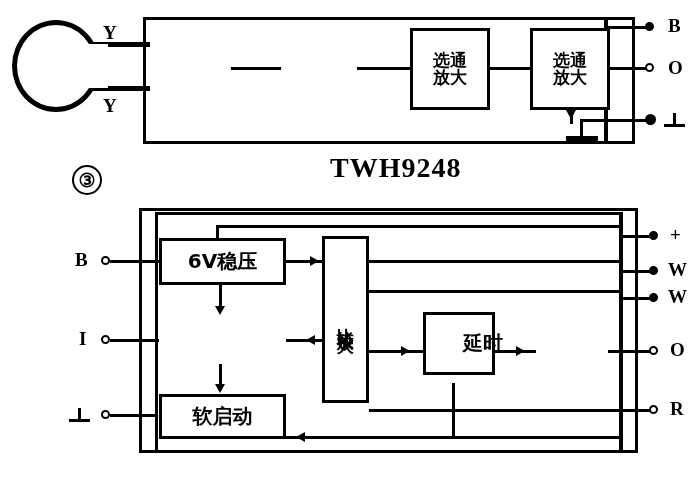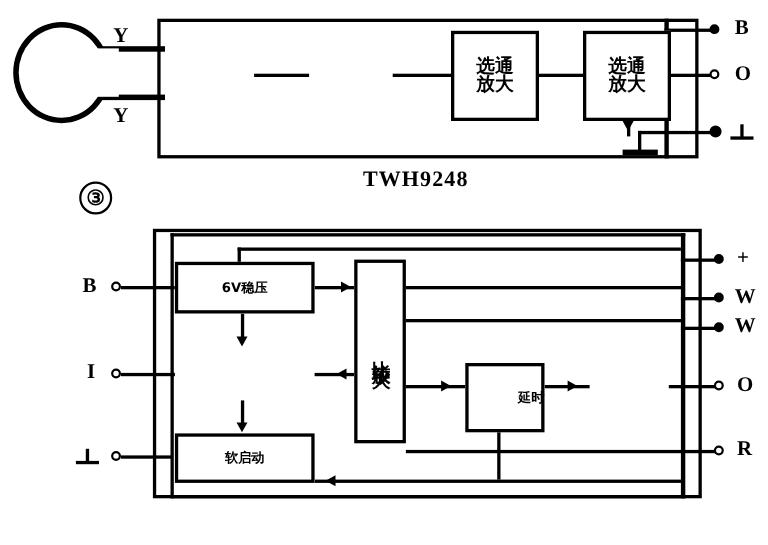--- a/index.html
+++ b/index.html
@@ -29,21 +29,21 @@
     box-sizing:border-box;
     font-family:"DejaVu Sans", sans-serif;
     font-weight:bold;
     color:#000;
     text-align:center;
     line-height:1.02;
     z-index:6;
   }
   .blk .txt{display:block;}
   .blk.two-line .txt{font-size:17px;letter-spacing:0px;}
-  .blk.one-line .txt{font-size:12px;white-space:nowrap;}
+  .blk.one-line .txt{font-size:20px;white-space:nowrap;}
   .blk.vert .txt{font-size:17px;writing-mode:vertical-rl;text-orientation:upright;letter-spacing:3px;line-height:1.1;}
 
   
   .container-box{
     position:absolute;
     border:3px solid #000;
     background:transparent;
     box-sizing:border-box;
     z-index:2;
   }
@@ -107,21 +107,21 @@
     background:#fff;
     z-index:3;
   }
   .loop-mask{position:absolute;background:#fff;z-index:4;}
 
   
   .caption{
     position:absolute;
     font-family:"Liberation Serif", serif;
     font-weight:bold;
-    font-size:20px;
+    font-size:28px;
     letter-spacing:1px;
     white-space:nowrap;
     z-index:8;
   }
 
   
   .circled-num{
     position:absolute;
     width:30px;height:30px;
     border:2.5px solid #000;
@@ -226,21 +226,21 @@
 
 
   <div class="blk one-line" style="left:159px;top:394px;width:127px;height:45px;">
     <span class="txt">软启动</span>
   </div>
 
   <div class="blk vert" style="left:322px;top:236px;width:47px;height:167px;">
     <span class="txt">比较放大</span>
   </div>
 
-  <div class="blk one-line" style="left:423px;top:330px;width:72px;height:63px;padding-left:48px;">
+  <div class="blk one-line" style="left:423px;top:312px;width:72px;height:63px;padding-left:48px;">
     <span class="txt">延时</span>
   </div>
 
 
   <div class="abs vline" style="left:219px;top:285px;height:23px;"></div>
   <div class="arrow-d" style="left:215px;top:306px;"></div>
   <div class="abs vline" style="left:219px;top:364px;height:21px;"></div>
   <div class="arrow-d" style="left:215px;top:384px;"></div>
 
   <div class="abs hline" style="left:286px;top:260px;width:36px;"></div>

